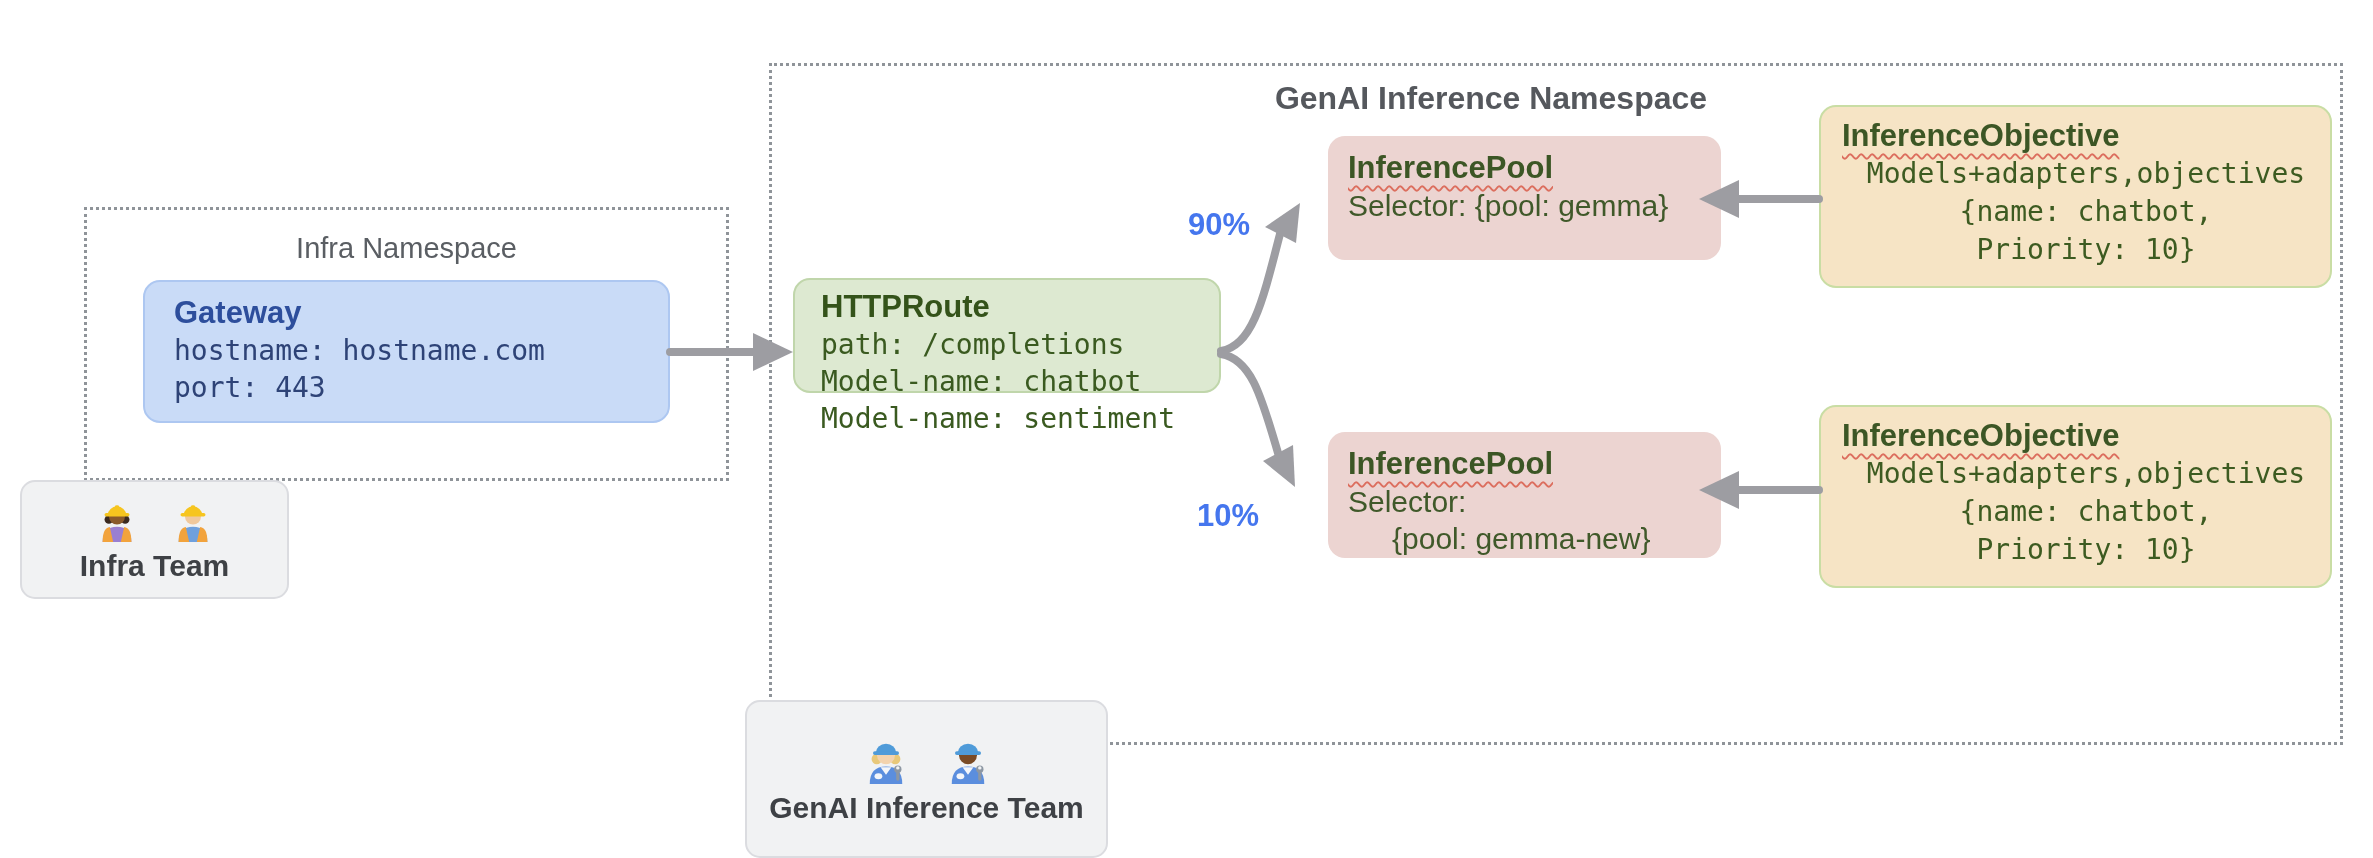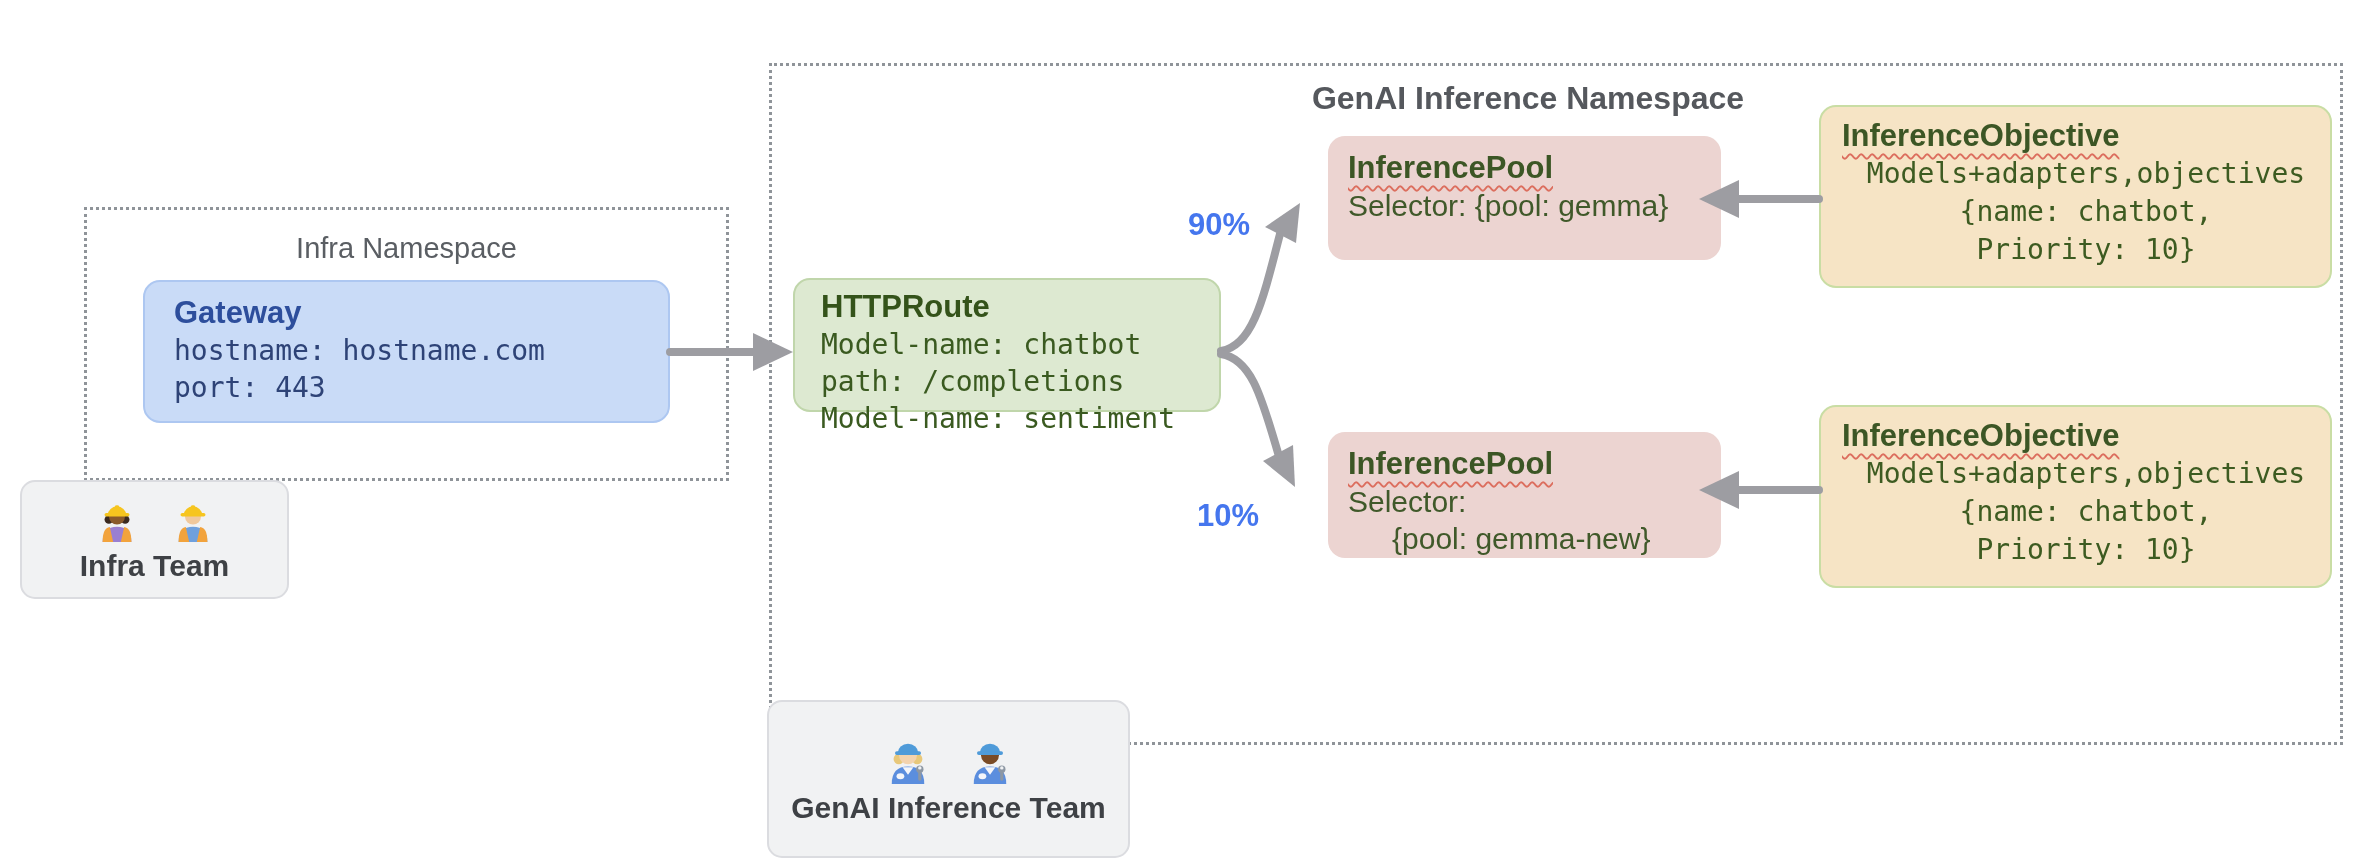--- a/index.html
+++ b/index.html
@@ -52,21 +52,21 @@
     white-space:pre;
   }
   .gateway{
     left:143px;top:280px;width:527px;height:143px;
     background:#c9dbf7;border:2px solid #adc7f1;
     padding:12px 0 0 29px;
   }
   .gateway .title{color:#2d4e9c;}
   .gateway .mono{color:#2e4377;}
   .httproute{
-    left:793px;top:278px;width:428px;height:134px;
+    left:793px;top:278px;width:428px;height:115px;
     background:#dde9d1;border:2px solid #c0d6ab;
     padding:8px 0 0 26px;
   }
   .httproute .title{color:#34531a;}
   .httproute .mono{color:#3a5a20;}
   .pool{
     background:#ecd4d1;border:none;
     padding:13px 0 0 20px;
     margin-left:28px;
   }
@@ -95,45 +95,45 @@
     box-sizing:border-box;
     background:#f1f2f3;border:2px solid #dbdce0;border-radius:15px;
     display:flex;flex-direction:column;align-items:center;justify-content:center;margin-top:32px;
   }
   .team-card .icon-row{display:flex;gap:30px;align-items:flex-end;}
   .team-card .team-label{
     font-size:30px;font-weight:700;color:#3e4145;
     margin-top:6px;white-space:nowrap;
   }
   .infra-team{left:20px;top:448px;width:269px;height:119px;}
-  .genai-team{left:767px;top:668px;width:363px;height:158px;padding:6px 0;align-items:center;}
+  .genai-team{left:745px;top:668px;width:363px;height:158px;padding:6px 0;align-items:center;}
   .arrows{
     position:absolute;left:0;top:0;z-index:4;pointer-events:none;
   }
   .person-icon{display:block;}
 </style>
 </head>
 <body>
 
 <div class="dotted-box" style="left:769px;top:63px;width:1574px;height:682px;"></div>
-<div class="ns-title bold" style="left:1056px;top:80px;width:944px;">GenAI Inference Namespace</div>
+<div class="ns-title bold" style="left:1019px;top:80px;width:944px;">GenAI Inference Namespace</div>
 
 <div class="dotted-box" style="left:84px;top:207px;width:645px;height:274px;"></div>
 <div class="ns-title" style="left:84px;top:232px;width:645px;">Infra Namespace</div>
 
 <div class="node gateway">
   <div class="title">Gateway</div>
   <div class="mono">hostname: hostname.com</div>
   <div class="mono">port: 443</div>
 </div>
 
 <div class="node httproute">
   <div class="title">HTTPRoute</div>
+  <div class="mono">path: /completions</div>
   <div class="mono">Model-name: chatbot</div>
-  <div class="mono">path: /completions</div>
   <div class="mono">Model-name: sentiment</div>
 </div>
 
 <div class="pct" style="left:1160px;top:207px;width:90px;text-align:right;">90%</div>
 <div class="pct" style="left:1186px;top:498px;width:84px;text-align:center;">10%</div>
 
 <div class="node pool pool-top">
   <div class="title squiggle">InferencePool</div>
   <div class="pool-line">Selector: {pool: gemma}</div>
 </div>

